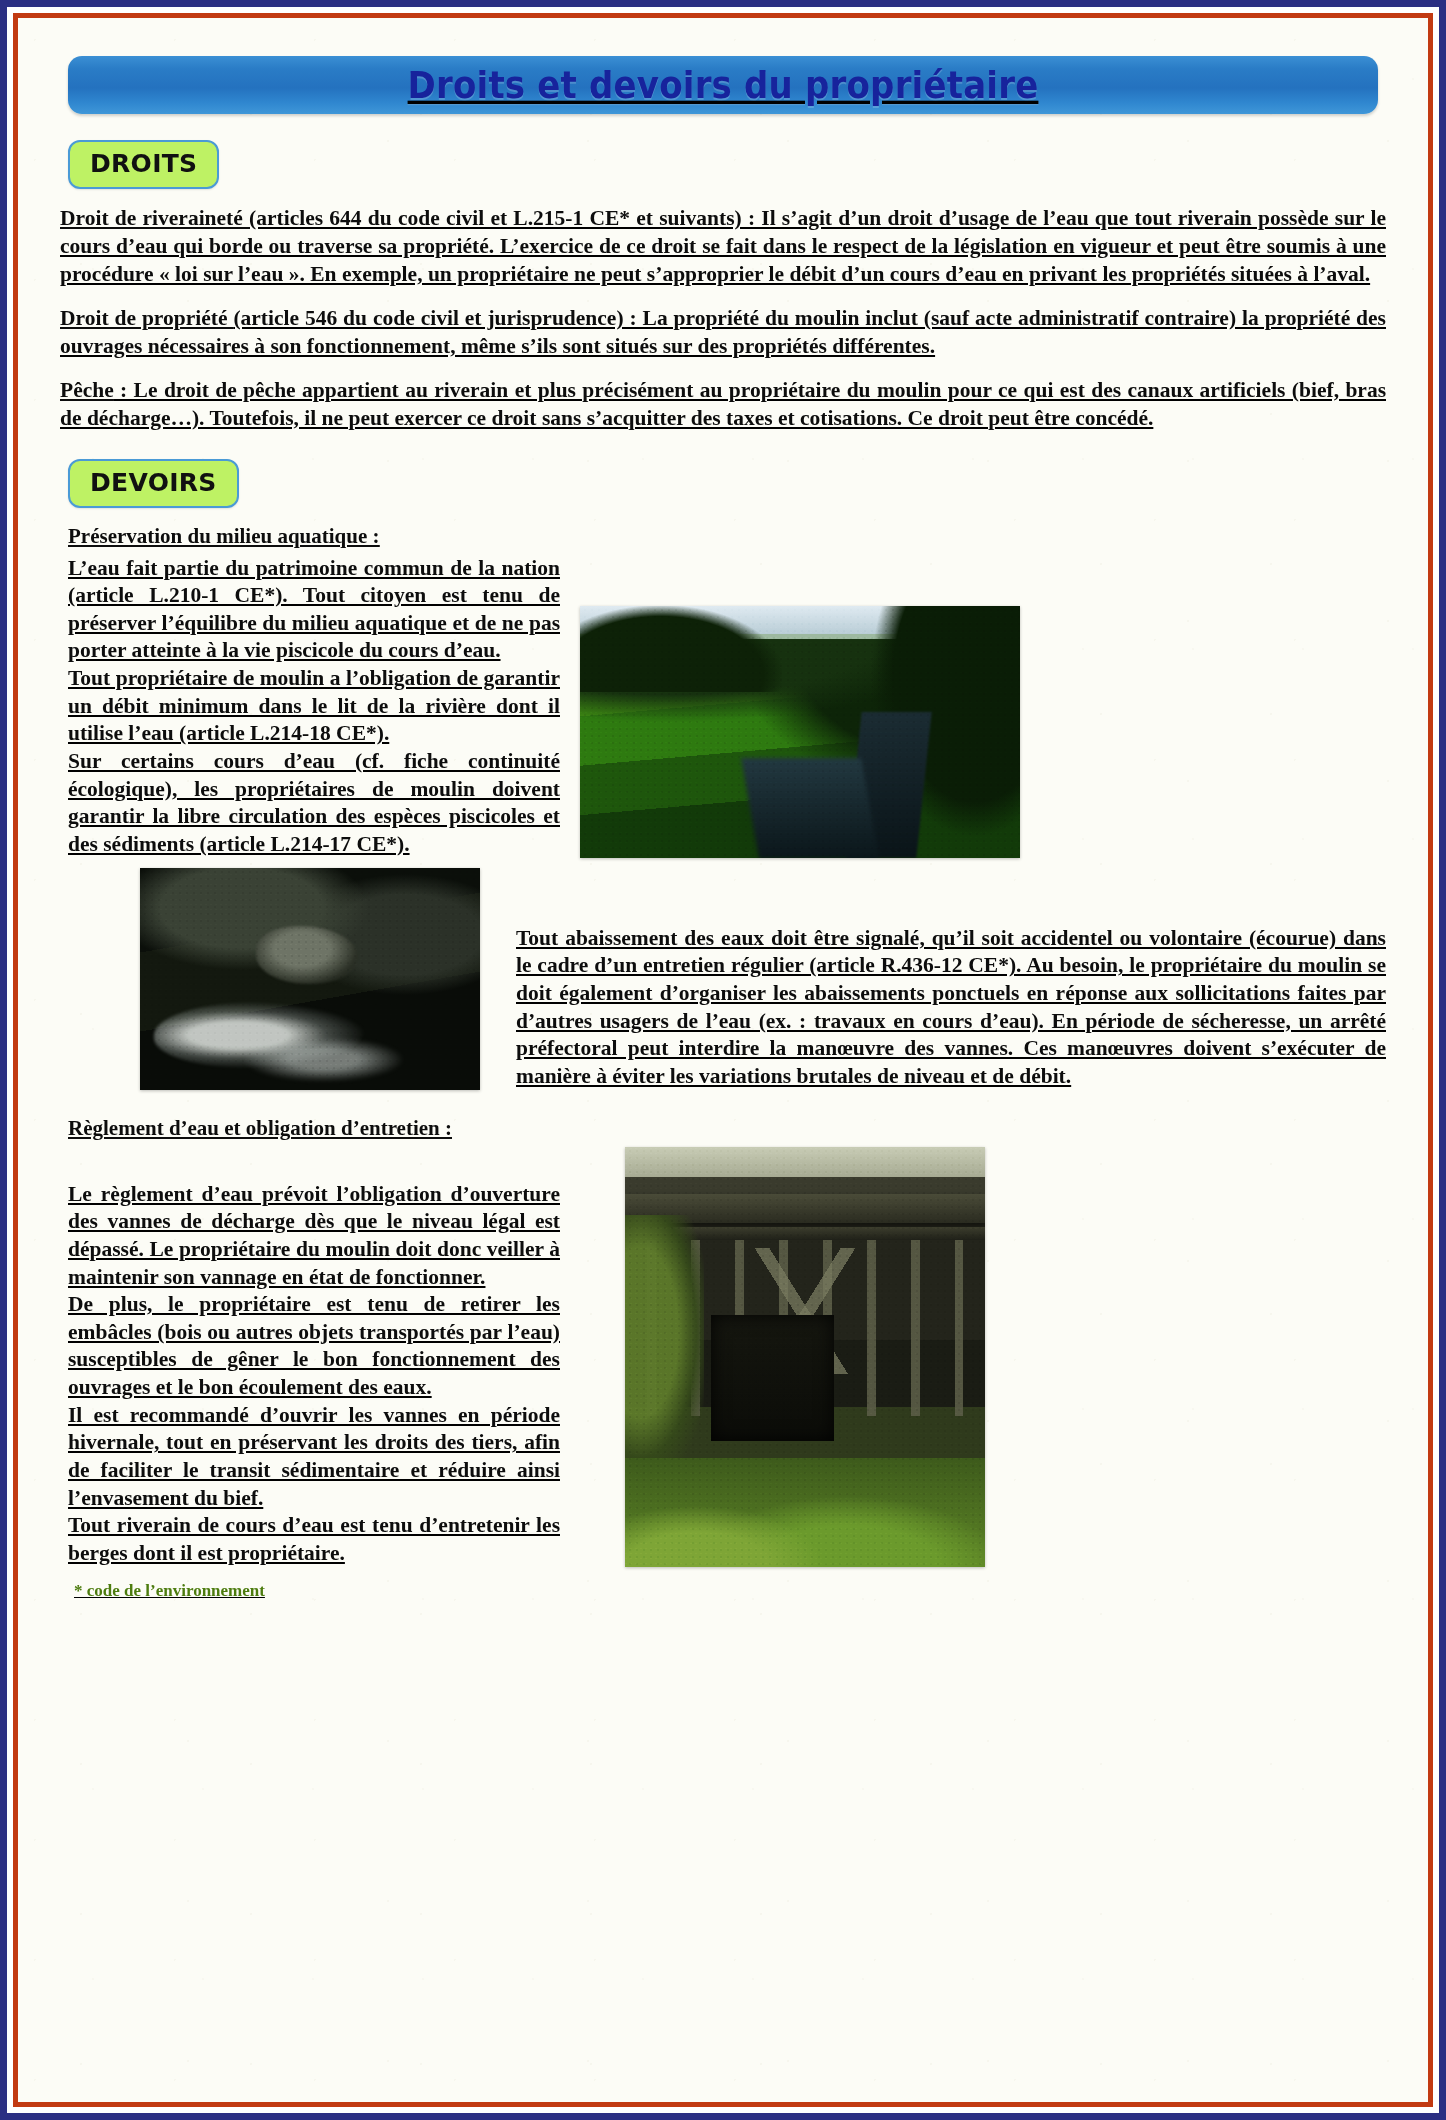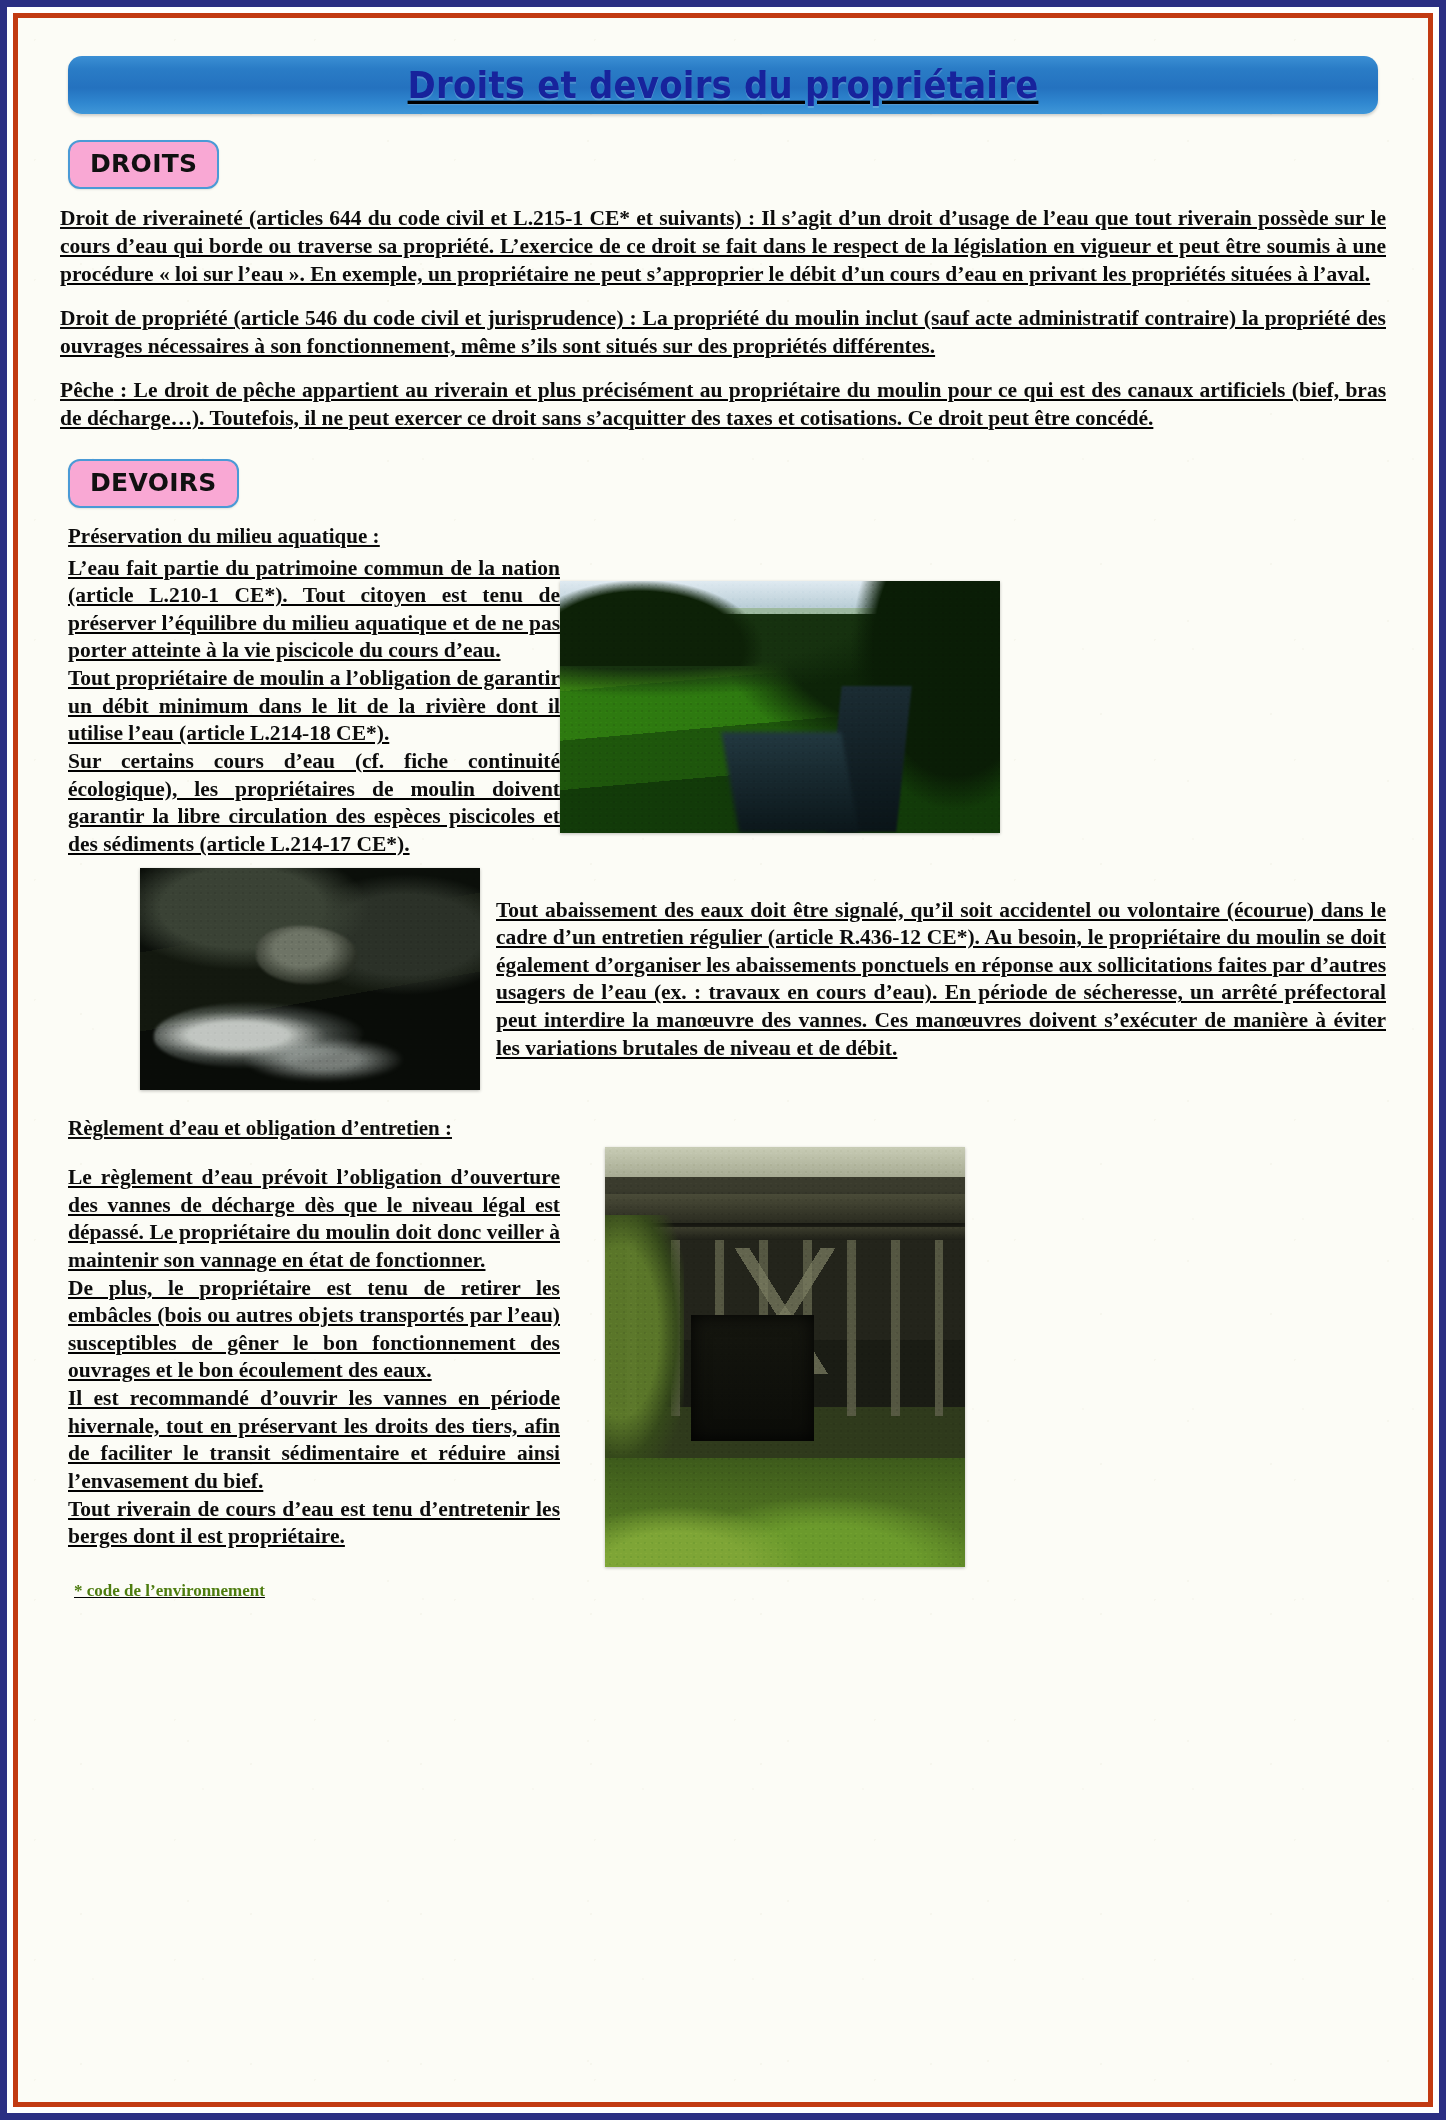--- a/index.html
+++ b/index.html
@@ -89,21 +89,21 @@
     transform: scaleY(1.12);
   }
 
   
   .section-pill {
     display: inline-block;
     margin: 26px 0 0 8px;
     padding: 7px 20px 9px 20px;
     border: 2px solid #4a9ad6;
     border-radius: 12px;
-    background: #f9a8d4;
+    background: #bef264;
     box-shadow: 0 1px 2px rgba(0,0,0,.10);
   }
   .section-pill span {
     font-family: "DejaVu Sans", sans-serif;
     font-weight: bold;
     font-size: 25px;
     color: #111111;
     letter-spacing: .3px;
   }
 
@@ -130,21 +130,22 @@
     text-decoration: underline;
     text-underline-offset: 2px;
     margin: 16px 0 6px 8px;
   }
 
   .cols {
     position: relative;
   }
   .row {
     display: flex;
-    align-items: center;
+    gap: 20px;
+    align-items: flex-end;
   }
   .col-text {
     flex: 0 0 500px;
     font-size: 21.5px;
     line-height: 1.285;
     text-align: justify;
     color: #0d0d0d;
     font-weight: 600;
     padding-left: 8px;
     box-sizing: border-box;

